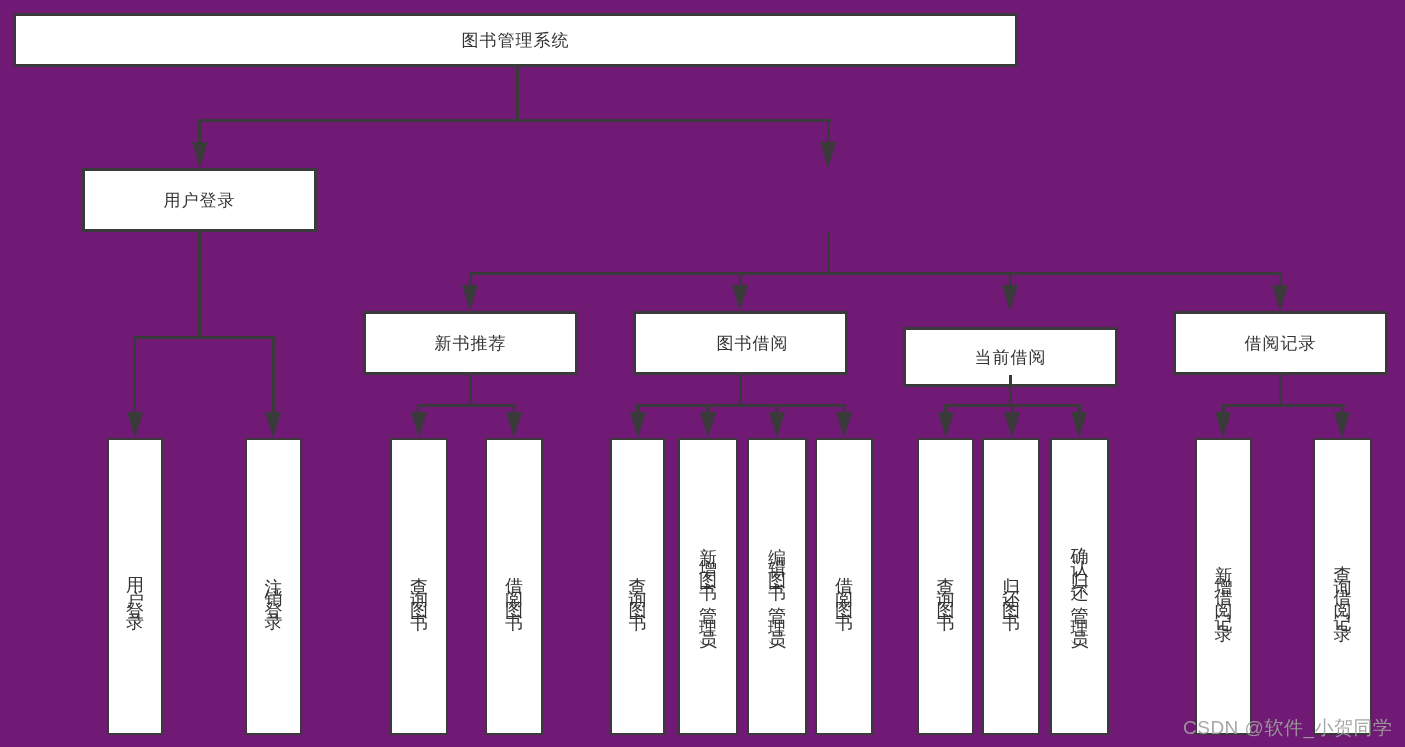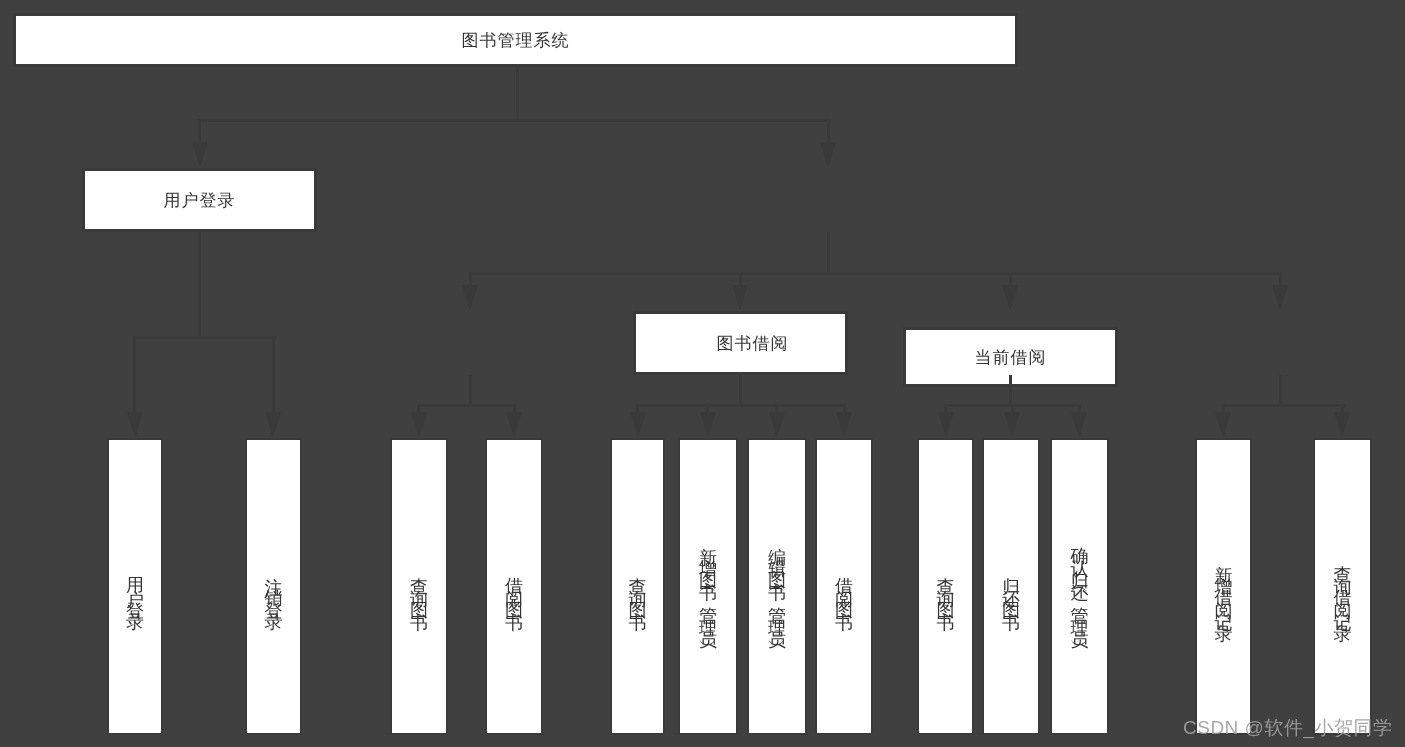--- a/index.html
+++ b/index.html
@@ -1,17 +1,17 @@
 <!DOCTYPE html>
 <html><head>
 <meta charset="utf-8">
 <style>
   html,body{margin:0;padding:0;background:#ffffff;}
   .canvas{
-    position:relative;width:1405px;height:747px;background:#404040;
+    position:relative;width:1405px;height:747px;background:#701a75;
     font-family:"Liberation Sans","DejaVu Sans",sans-serif;overflow:hidden;
   }
   .box{
     position:absolute;box-sizing:border-box;border:3px solid #3a3a3a;background:#ffffff;
     display:flex;align-items:center;justify-content:center;
     color:#343434;font-size:17px;letter-spacing:1px;
   }
   .leaf{
     position:absolute;box-sizing:border-box;border:2.5px solid #3a3a3a;background:#ffffff;
     display:flex;align-items:center;justify-content:center;
@@ -65,25 +65,31 @@
   <div class="hline" style="left:469px;top:272px;width:813px;"></div>
   <div class="vline" style="left:469px;top:272px;height:14px;"></div>
   <div class="arrow" style="left:462px;top:285px;"></div>
   <div class="vline" style="left:739px;top:272px;height:14px;"></div>
   <div class="arrow" style="left:732px;top:285px;"></div>
   <div class="vline" style="left:1009px;top:272px;height:14px;"></div>
   <div class="arrow" style="left:1002px;top:285px;"></div>
   <div class="vline" style="left:1279px;top:272px;height:14px;"></div>
   <div class="arrow" style="left:1272px;top:285px;"></div>
 
+  <div class="box" style="left:363px;top:311px;width:215px;height:64px;">
+    <span>新书推荐</span>
+  </div>
   <div class="box" style="left:633px;top:311px;width:215px;height:64px;padding-left:24px;">
     <span>图书借阅</span>
   </div>
   <div class="box" style="left:903px;top:327px;width:215px;height:60px;">
     <span>当前借阅</span>
+  </div>
+  <div class="box" style="left:1173px;top:311px;width:215px;height:64px;">
+    <span>借阅记录</span>
   </div>
 
   <div class="vline" style="left:469px;top:375px;height:31px;"></div>
   <div class="hline" style="left:417px;top:404px;width:99px;"></div>
   <div class="vline" style="left:417px;top:404px;height:10px;"></div>
   <div class="arrow" style="left:411px;top:412px;"></div>
   <div class="vline" style="left:513px;top:404px;height:10px;"></div>
   <div class="arrow" style="left:506px;top:412px;"></div>
 
   <div class="vline" style="left:739px;top:375px;height:31px;"></div>

